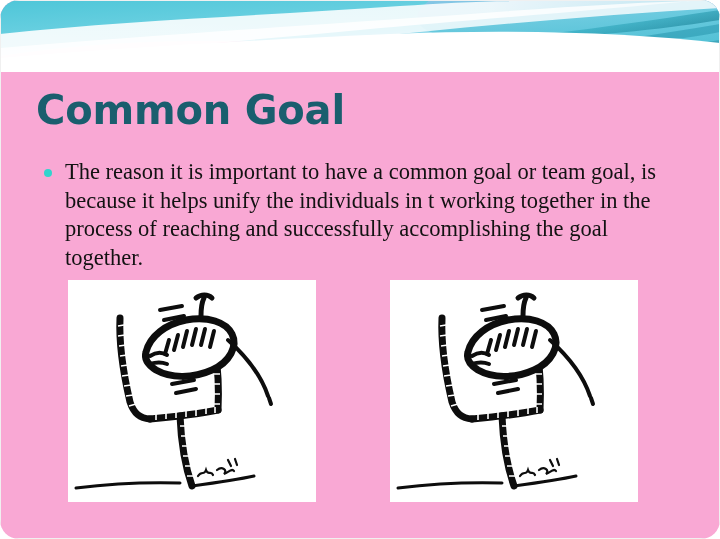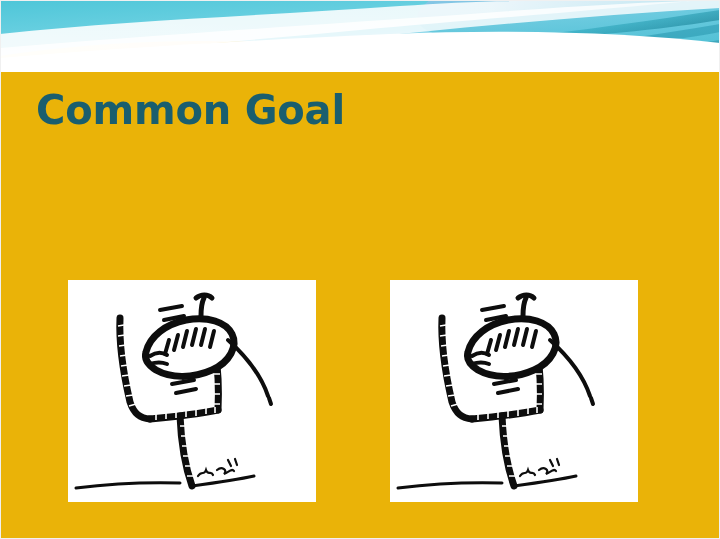--- a/index.html
+++ b/index.html
@@ -8,23 +8,24 @@
     padding: 0;
     background: #ffffff;
   }
   body {
     font-family: "Liberation Serif", serif;
   }
   .slide {
     position: relative;
     width: 720px;
     height: 539px;
-    background: #eab308;
+    background: #f9a8d4;
     overflow: hidden;
     box-sizing: border-box;
+    border-radius: 19px;
   }
 
   
   .wave-header {
     position: absolute;
     left: 0;
     top: 0;
     width: 720px;
     height: 72px;
     overflow: hidden;
@@ -164,20 +165,26 @@
 
       <path d="M0,60 C120,50 250,42 390,36 C520,30 630,34 720,44 L720,48
                C630,39 520,35 392,41 C252,47 122,55 0,64 Z" fill="#3fa8bd" opacity="0.45"></path>
 
       <path d="M0,58 C120,48 250,40 390,34 C520,29 630,33 720,43 L720,72 L0,72 Z" fill="#ffffff"></path>
     </svg>
   </div>
 
   <div class="slide-title">Common Goal</div>
 
+  <ul class="body-list">
+    <li class="bullet-item">
+      <span class="bullet-dot"></span>
+      <span class="bullet-text">The reason it is important to have a common goal or team goal, is because it helps unify the individuals in t working together in the process of reaching and successfully accomplishing the goal together.</span>
+    </li>
+  </ul>
 
   <div class="picture-row">
 
     <div class="clip-figure left">
       <svg viewBox="0 0 248 222" xmlns="http://www.w3.org/2000/svg">
         <g fill="none" stroke="#0d0d0d" stroke-linecap="round" stroke-linejoin="round">
 
           <path d="M52,38 C51,60 55,92 62,122 C66,134 72,138 82,139" stroke-width="7"></path>
 
           <path d="M82,139 C104,137 130,134 150,130" stroke-width="7"></path>

